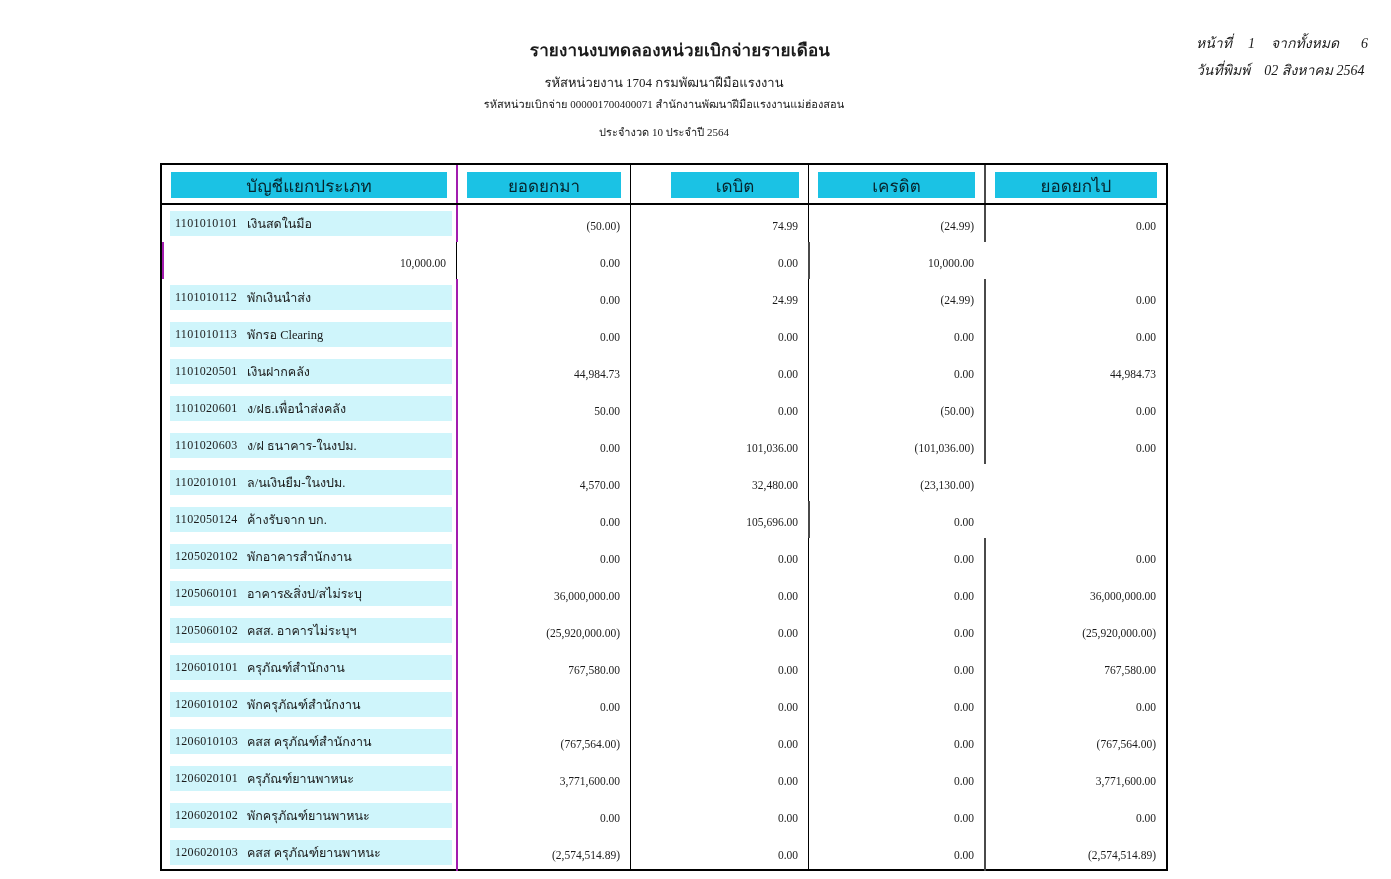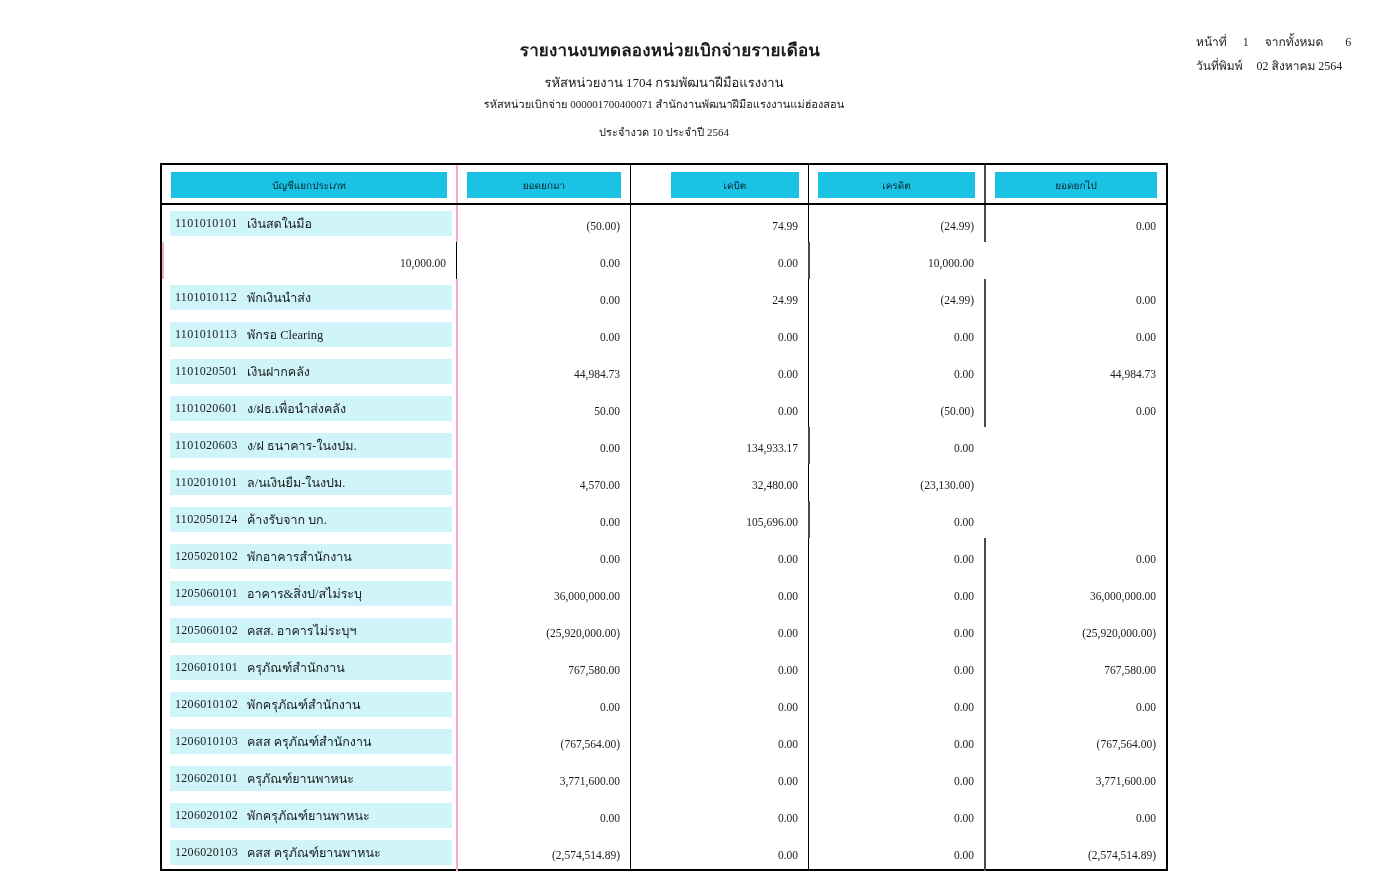--- a/index.html
+++ b/index.html
@@ -6,46 +6,46 @@
     --header-cyan:#1bc2e4;
     --row-cyan:#cff5fb;
     --ink:#1b1b1b;
   }
   *{box-sizing:border-box;margin:0;padding:0;}
   html,body{width:1391px;height:879px;background:#ffffff;overflow:hidden;}
   body{font-family:"Liberation Serif","DejaVu Serif",serif;color:var(--ink);position:relative;}
 
   
   .report-head{position:absolute;left:160px;top:0;width:1008px;text-align:center;}
-  .rh-title{position:absolute;top:36px;left:6px;width:100%;font-size:17px;font-weight:bold;letter-spacing:.2px;}
+  .rh-title{position:absolute;top:36px;left:16px;width:100%;font-size:17px;font-weight:bold;letter-spacing:.2px;}
   .rh-line2{position:absolute;top:72px;left:0;width:100%;font-size:13px;}
   .rh-line3{position:absolute;top:95px;left:0;width:100%;font-size:11px;}
   .rh-line4{position:absolute;top:123px;left:0;width:100%;font-size:11px;}
 
   
-  .page-info{position:absolute;left:1196px;top:32px;width:180px;font-size:12px;}
+  .page-info{position:absolute;left:1196px;top:32px;width:180px;font-size:14px;font-style:italic;}
   .pi-row{display:flex;align-items:baseline;margin-bottom:5px;}
   .pi-row .lbl{white-space:nowrap;}
   .pi-page-num{margin-left:16px;}
   .pi-total-lbl{margin-left:16px;}
   .pi-total-num{margin-left:22px;}
   .pi-date{margin-left:14px;white-space:nowrap;}
 
   
   .gl-table{position:absolute;left:160px;top:163px;width:1008px;height:708px;border:2px solid #000;background:#fff;}
   .thead{display:grid;grid-template-columns:294px 174px 178px 176px 182px;height:40px;border-bottom:2px solid #000;}
   .tbody{display:block;text-align:right;}
   .trow{display:grid;grid-template-columns:294px 174px 178px 176px 182px;height:37px;}
   .cell{position:relative;height:100%;}
-  .c2{border-left:2px solid #f9a8d4;}
+  .c2{border-left:2px solid #a21caf;}
   .c3{border-left:1px solid #000;padding-left:31px;}
   .c4{border-left:1px solid #000;}
   .c5{border-left:2px solid #4a4a4a;}
 
-  .hbox{background:var(--header-cyan);height:26px;margin:7px 9px 0 9px;display:flex;align-items:center;justify-content:center;font-size:10px;color:#06242c;}
+  .hbox{background:var(--header-cyan);height:26px;margin:7px 9px 0 9px;display:flex;align-items:center;justify-content:center;font-size:17px;color:#06242c;}
 
   .strip{background:var(--row-cyan);height:25px;margin:6px 0 0 8px;width:282px;display:flex;align-items:center;font-size:12.5px;}
   .acct-code{margin-left:5px;width:62px;letter-spacing:.3px;font-size:12px;}
   .acct-name{margin-left:10px;white-space:nowrap;}
 
   .num{display:flex;align-items:center;justify-content:flex-end;padding-right:10px;font-size:11.5px;padding-top:5px;}
 </style>
 </head>
 <body>
 
@@ -161,21 +161,22 @@
   </div>
 
   <div class="trow">
     <div class="cell c1">
       <div class="strip">
         <span class="acct-code">1101020603</span>
         <span class="acct-name">ง/ฝ ธนาคาร-ในงปม.</span>
       </div>
     </div>
     <div class="cell c2 num">0.00</div>
-    <div class="cell c3 num">134,933.17</div>
+    <div class="cell c3 num">101,036.00</div>
+    <div class="cell c4 num">(101,036.00)</div>
     <div class="cell c5 num">0.00</div>
   </div>
 
   <div class="trow">
     <div class="cell c1">
       <div class="strip">
         <span class="acct-code">1102010101</span>
         <span class="acct-name">ล/นเงินยืม-ในงปม.</span>
       </div>
     </div>

